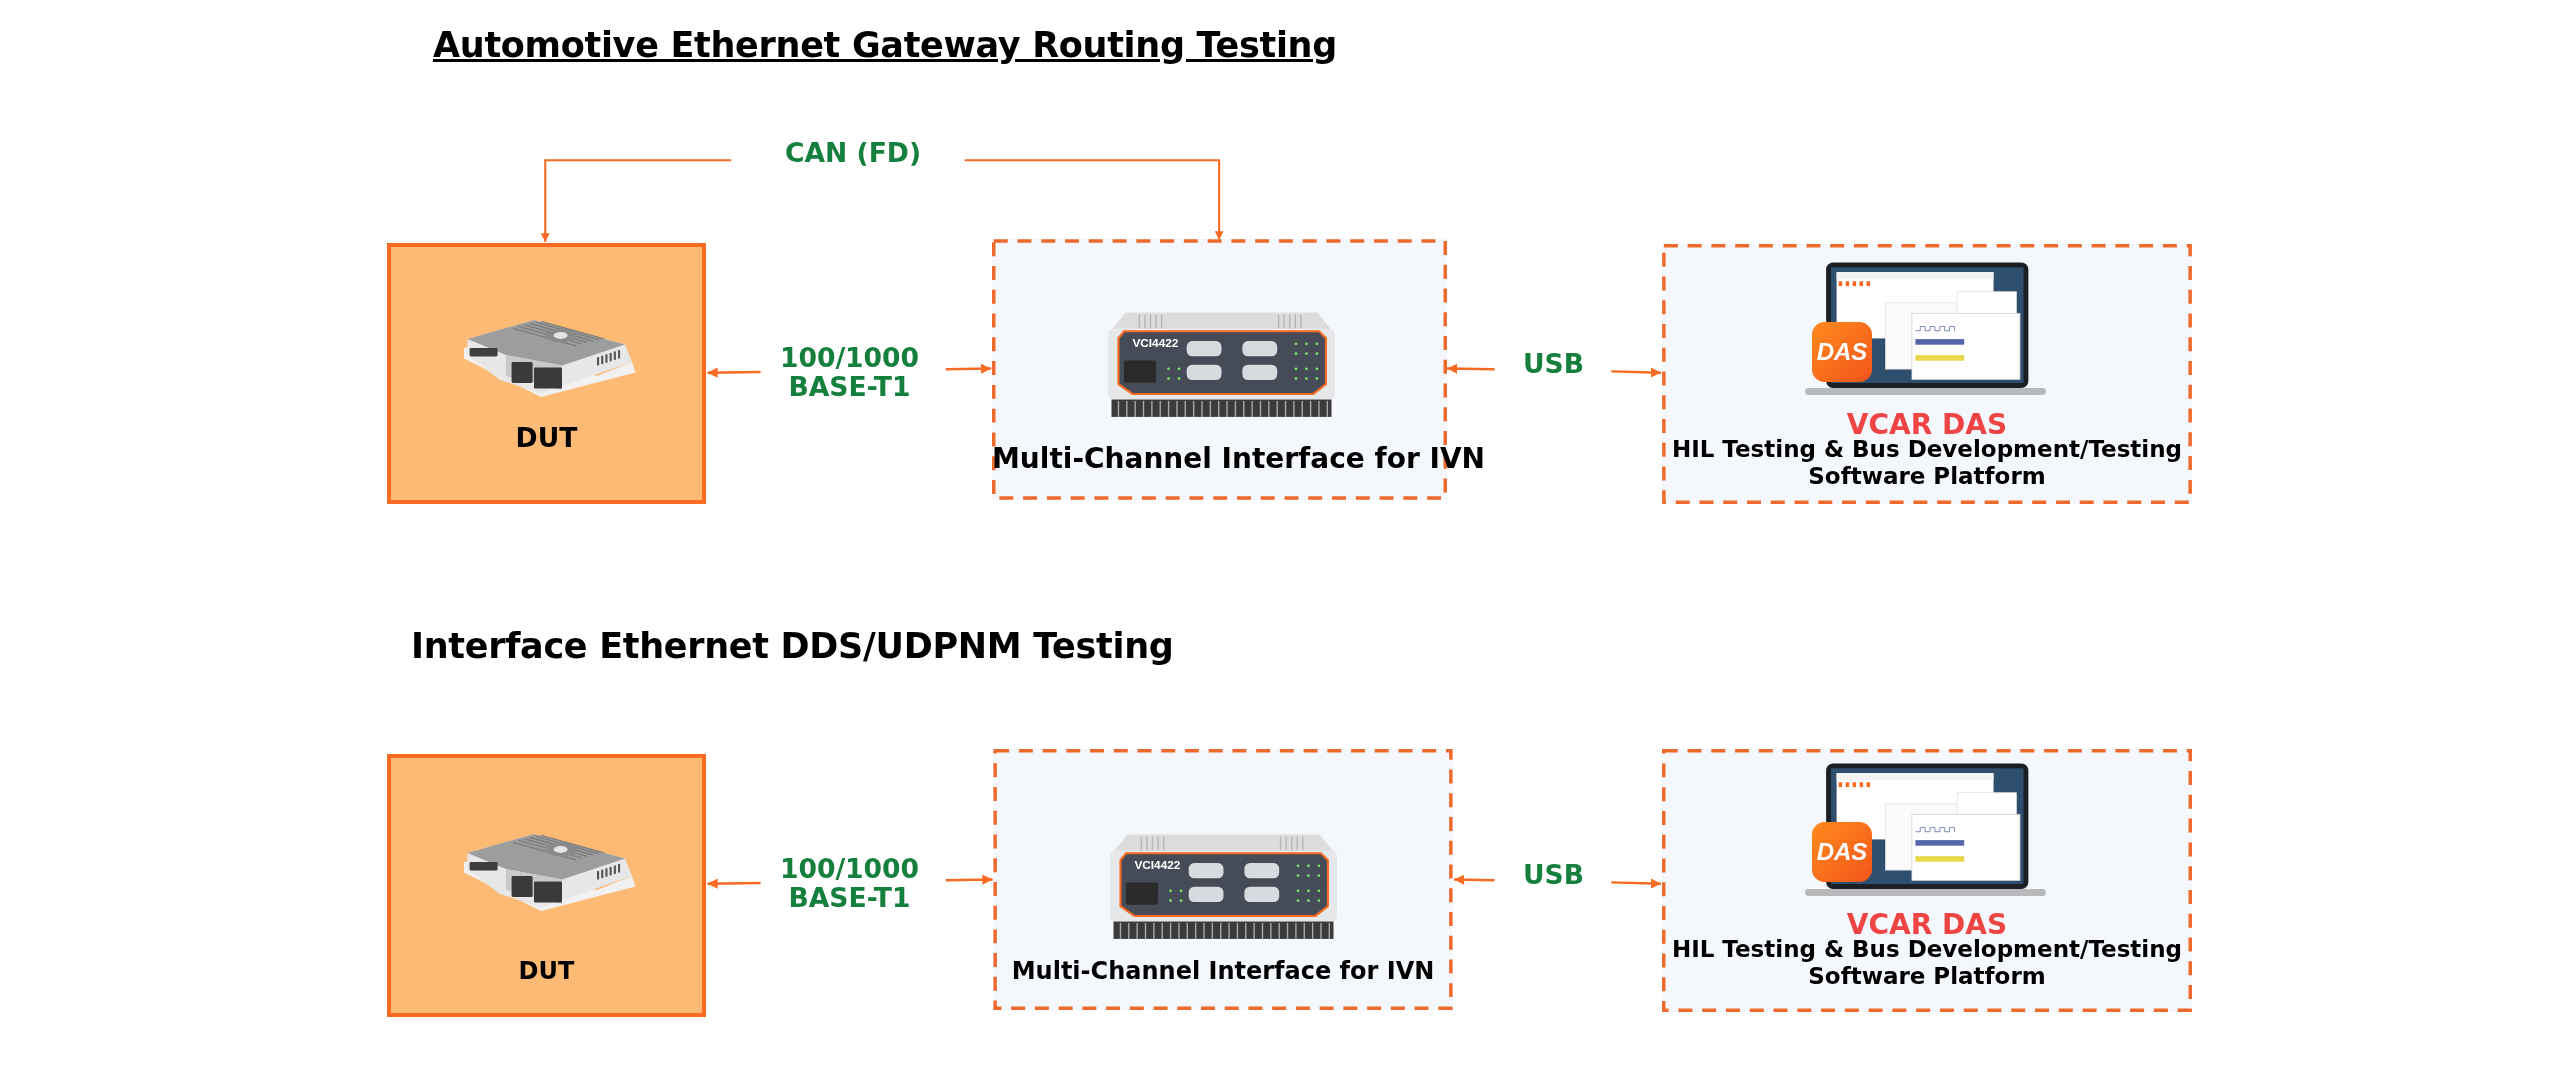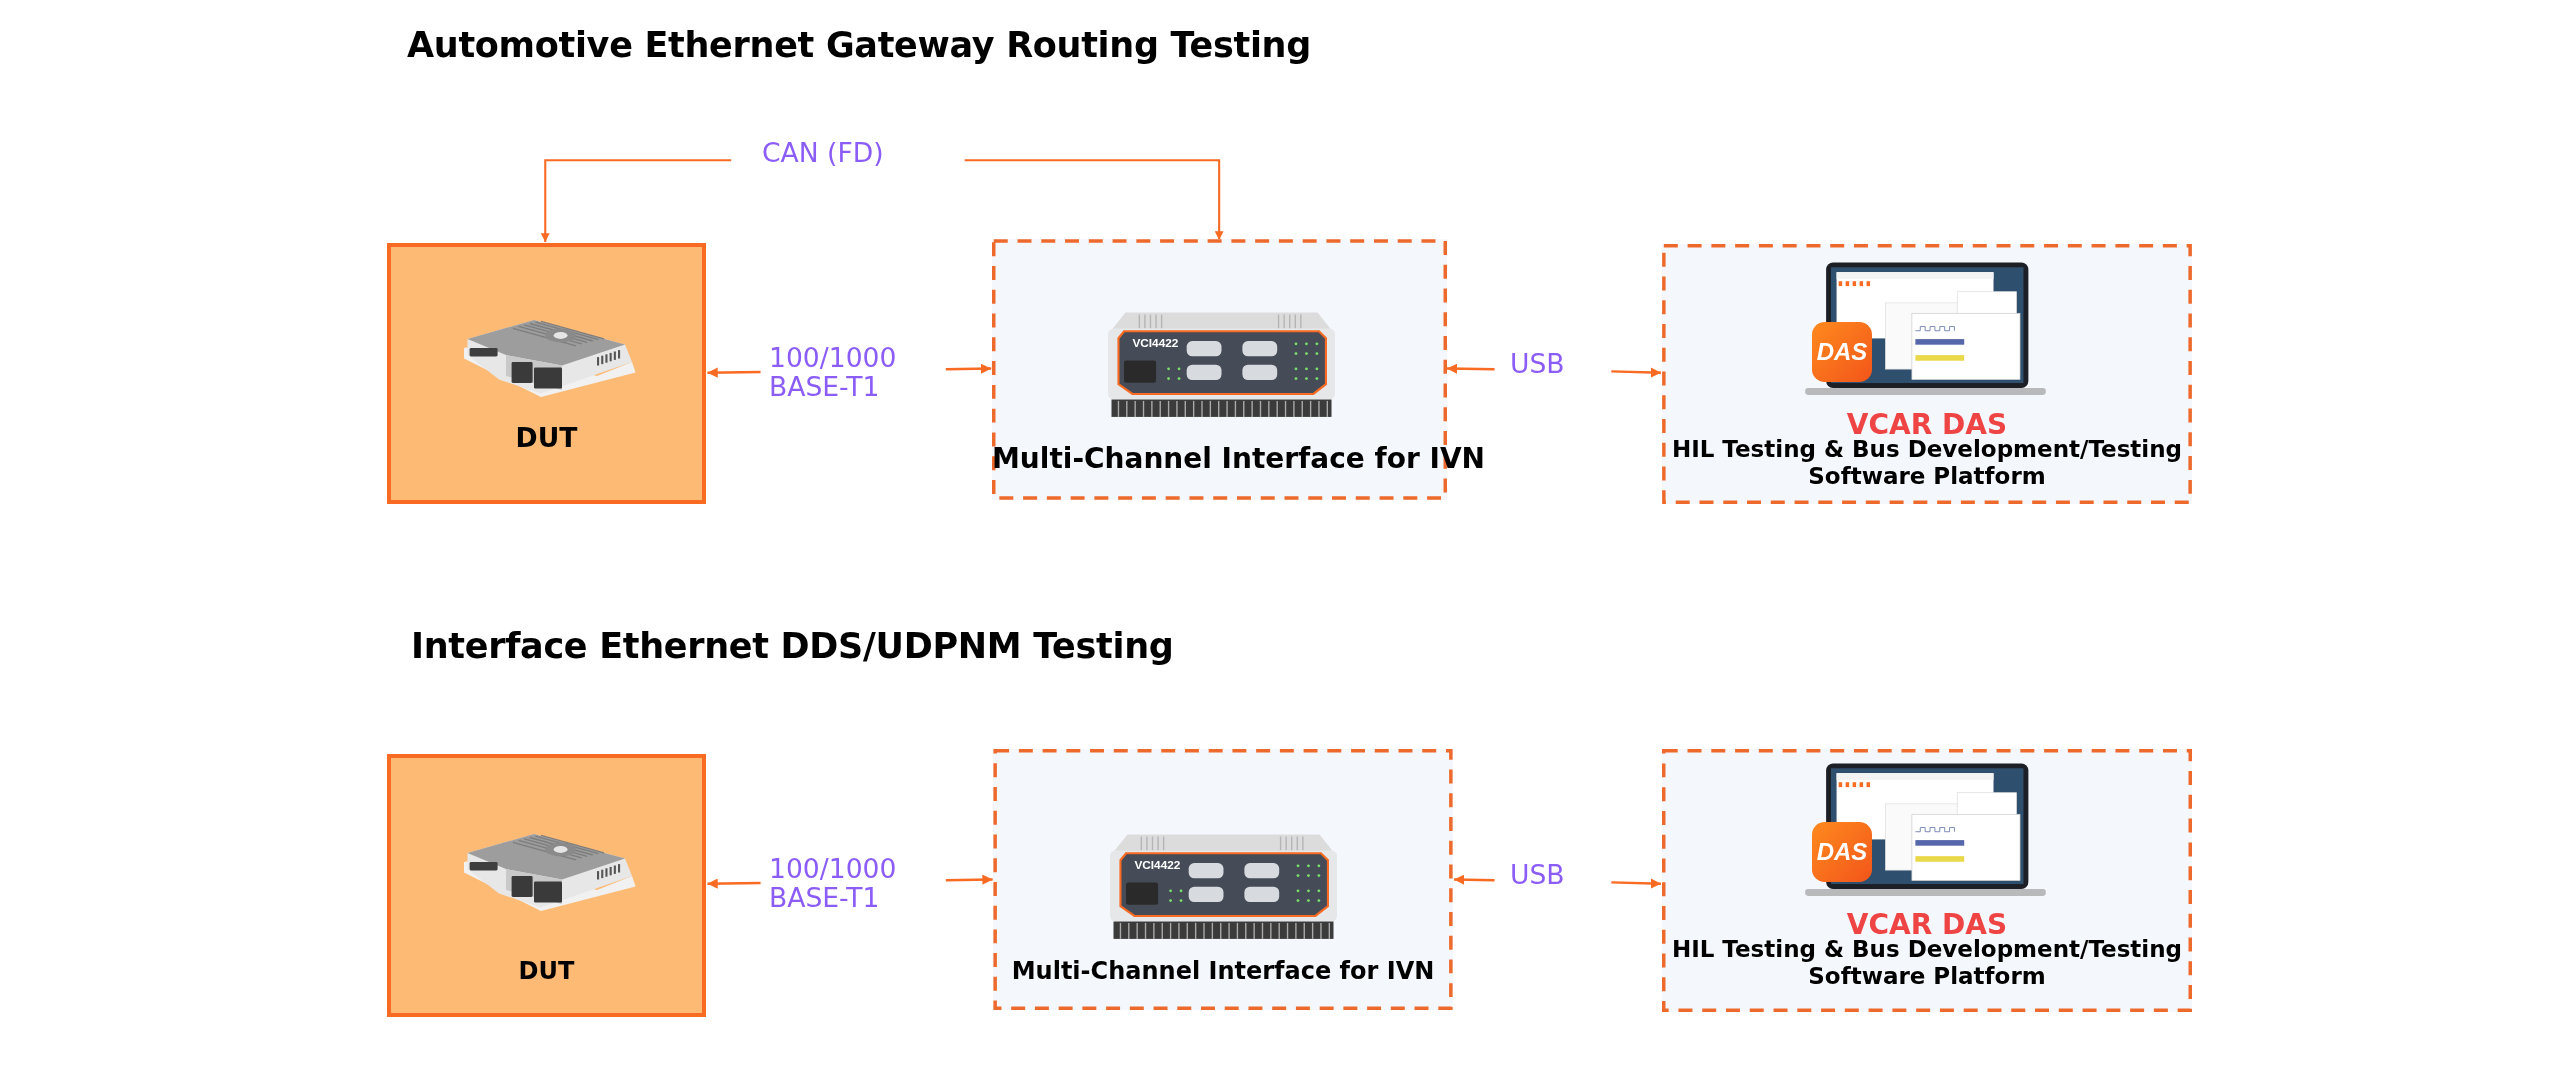--- a/index.html
+++ b/index.html
@@ -1,20 +1,20 @@
 <!DOCTYPE html>
 <html style="font-size:11.2px"><head>
 <meta charset="utf-8">
 <style>
   html, body { margin:0; padding:0; background:#ffffff; }
   body { width:2576px; height:1072px; position:relative; overflow:hidden;
          font-family:"DejaVu Sans", "Liberation Sans", sans-serif; color:#000; }
   .abs { position:absolute; }
   .title { font-weight:bold; font-size:35px; letter-spacing:-0.3px; white-space:nowrap; }
-  .lbl { font-weight:normal; color:#8b5cf6; white-space:nowrap; }
+  .lbl { font-weight:bold; color:#15803d; white-space:nowrap; text-align:center; }
   .box-solid { position:absolute; box-sizing:border-box; border:4.2px solid #F96A22; background:#fdba74; }
   .box-dash { position:absolute; box-sizing:border-box; background:#F4F7FC; }
   .box-dash svg.frame { position:absolute; left:0; top:0; width:100%; height:100%; overflow:visible; }
   .center-text { position:absolute; left:0; right:0; text-align:center; font-weight:bold; white-space:nowrap; }
   svg.wires { position:absolute; left:0; top:0; width:2576px; height:1072px; pointer-events:none; }
   .orange { color:#ef4444; }
 
   
   .dut-dev { position:absolute; width:189px; height:91px; }
   
@@ -42,21 +42,21 @@
   <line x1="2138" y1="528" x2="2070" y2="527" stroke="#F96A22" stroke-width="3.5" marker-end="url(#ah)"></line>
   <line x1="2305" y1="531" x2="2376" y2="533" stroke="#F96A22" stroke-width="3.5" marker-end="url(#ah)"></line>
 
   <line x1="1088" y1="1263" x2="1012" y2="1264" stroke="#F96A22" stroke-width="3.5" marker-end="url(#ah)"></line>
   <line x1="1353" y1="1259" x2="1420" y2="1258" stroke="#F96A22" stroke-width="3.5" marker-end="url(#ah)"></line>
   <line x1="2138" y1="1259" x2="2080" y2="1258" stroke="#F96A22" stroke-width="3.5" marker-end="url(#ah)"></line>
   <line x1="2305" y1="1262" x2="2376" y2="1264" stroke="#F96A22" stroke-width="3.5" marker-end="url(#ah)"></line>
 </svg>
 
 <div>
-  <div class="abs title" style="left:407px; top:25px;">Automotive Ethernet Gateway Routing Testing</div>
+  <div class="abs title" style="left:433px; top:25px;text-decoration:underline;">Automotive Ethernet Gateway Routing Testing</div>
 
   <div class="abs lbl" style="left:762px; top:137px; width:182px; font-size:26.6px;">CAN (FD)</div>
 
   <div class="box-solid" style="left:387px; top:243px; width:319px; height:261px;">
     <svg class="dut-dev" style="left:66px; top:59px;" viewBox="0 0 270 130">
       <polygon points="10,60 40,55 200,100 250,80 255,95 120,130 10,75" fill="#f1f1f1"></polygon>
       <polygon points="15,47 110,20 240,55 250,80 120,125 60,105 15,70" fill="#e7e7e7"></polygon>
       <polygon points="15,47 110,20 240,55 150,85 70,70" fill="#9d9d9d"></polygon>
       <polygon points="70,70 150,85 150,120 70,100" fill="#c9c9c9"></polygon>
       <g stroke="#7d7d7d" stroke-width="2">

